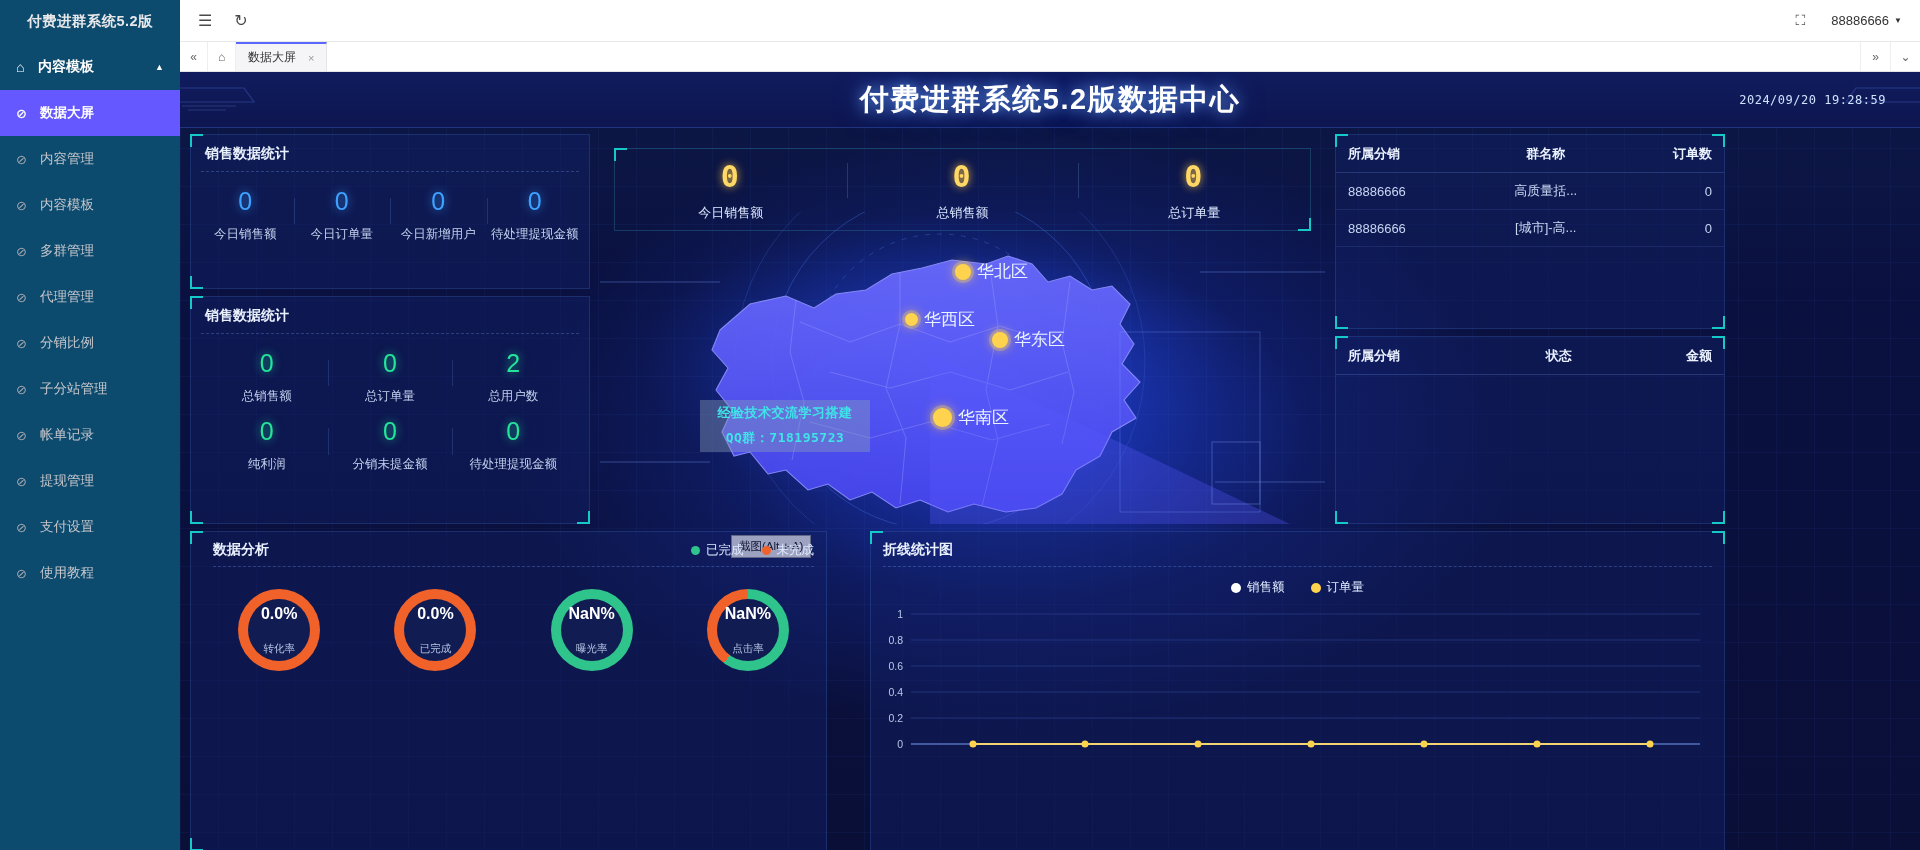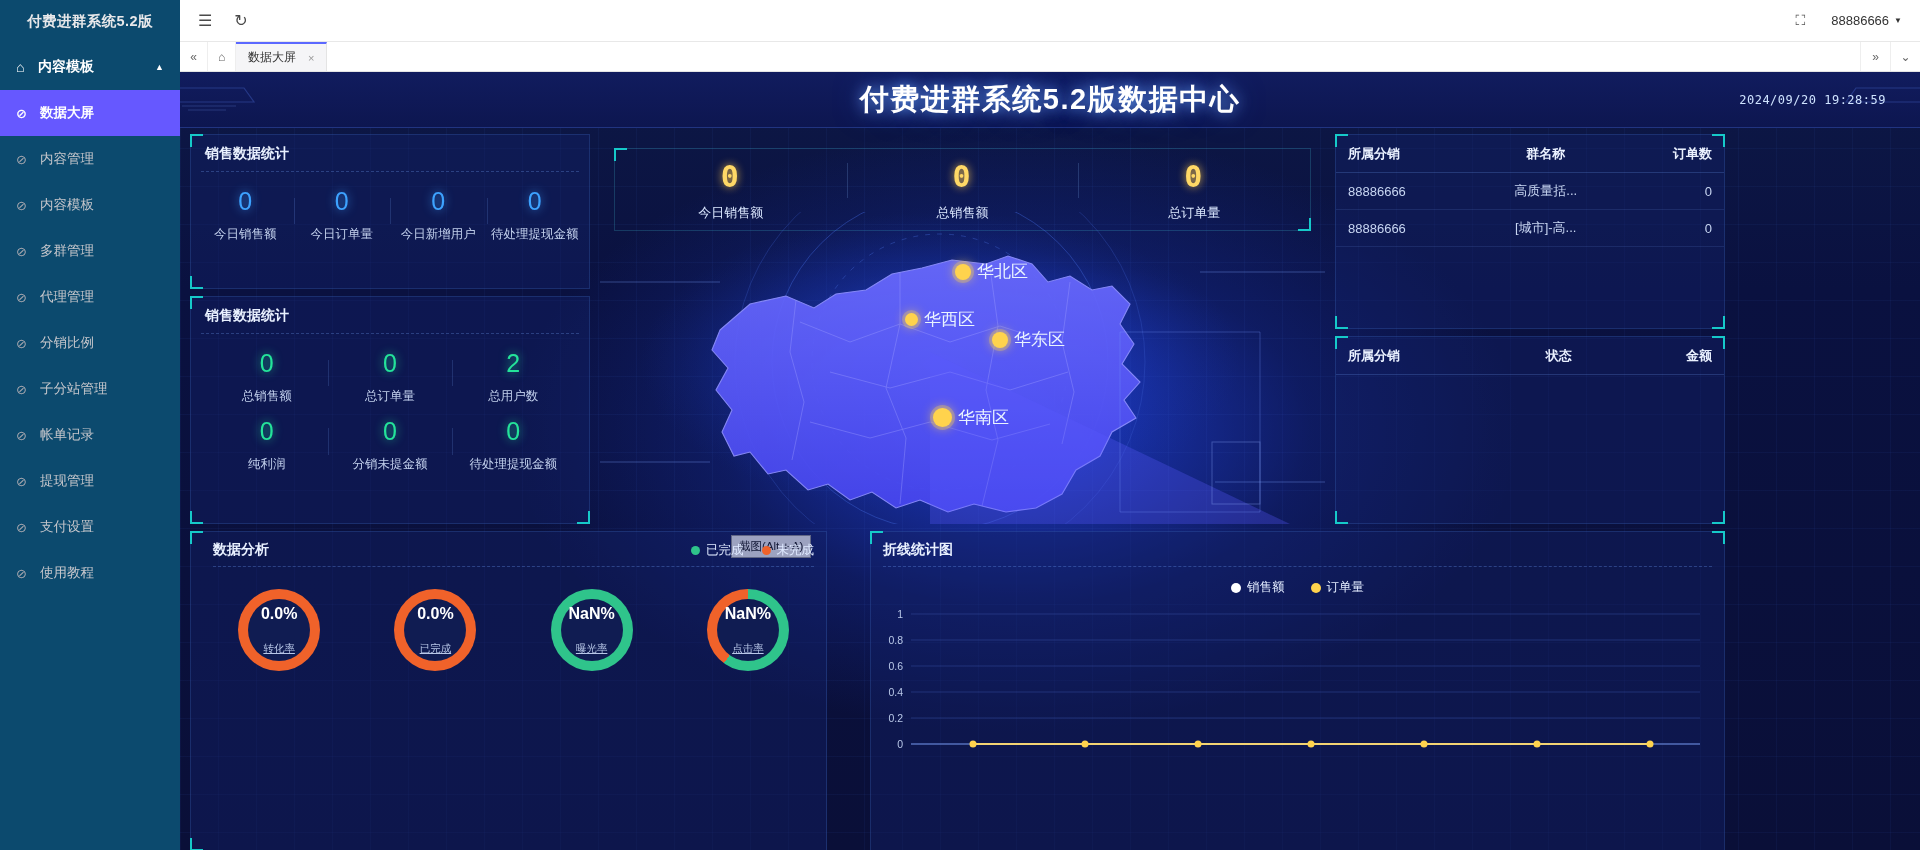--- a/index.html
+++ b/index.html
@@ -214,21 +214,21 @@
   .donut { position: relative; width: 82px; height: 82px; }
   .donut .ring {
     position: absolute; inset: 0; border-radius: 50%;
   }
   .donut .hole {
     position: absolute; inset: 10px; border-radius: 50%;
     background: #101c52; display: flex; flex-direction: column;
     align-items: center; justify-content: center;
   }
   .donut .pv { font-size: 16px; font-weight: 700; color: #ffffff; }
-  .donut .pl { font-size: 10.5px; color: #b9c8e8; margin-top: 19px; text-decoration: underline; }
+  .donut .pl { font-size: 10.5px; color: #b9c8e8; margin-top: 19px; }
 
   
   .lc { position: absolute; left: 14px; right: 14px; top: 72px; bottom: 4px; }
   .lc-axis { font-size: 10.5px; fill: #b9c8e8; }
 
   .scroll-ind {
     position: absolute; left: 180px; top: 72px; width: 6px; height: 40px;
   }
 </style>
 </head>
@@ -483,20 +483,24 @@
               <span class="md big"></span>
               <span>华东区</span>
             </div>
             <div class="map-label" style="left:333px; top:194px;">
               <span class="md big" style="width:19px;height:19px;flex:0 0 19px;"></span>
               <span>华南区</span>
             </div>
           </div>
         </div>
 
+        <div class="watermark">
+          <div>经验技术交流学习搭建</div>
+          <div class="l2">QQ群：718195723</div>
+        </div>
 
         <div class="snip-tip">截图(Alt + A)</div>
 
         <div class="panel" style="left:1155px; top:6px; width:390px; height:195px;">
           <span class="corner tl"></span>
           <span class="corner tr"></span>
           <span class="corner bl"></span>
           <span class="corner br"></span>
           <table class="tbl">
             <thead>

